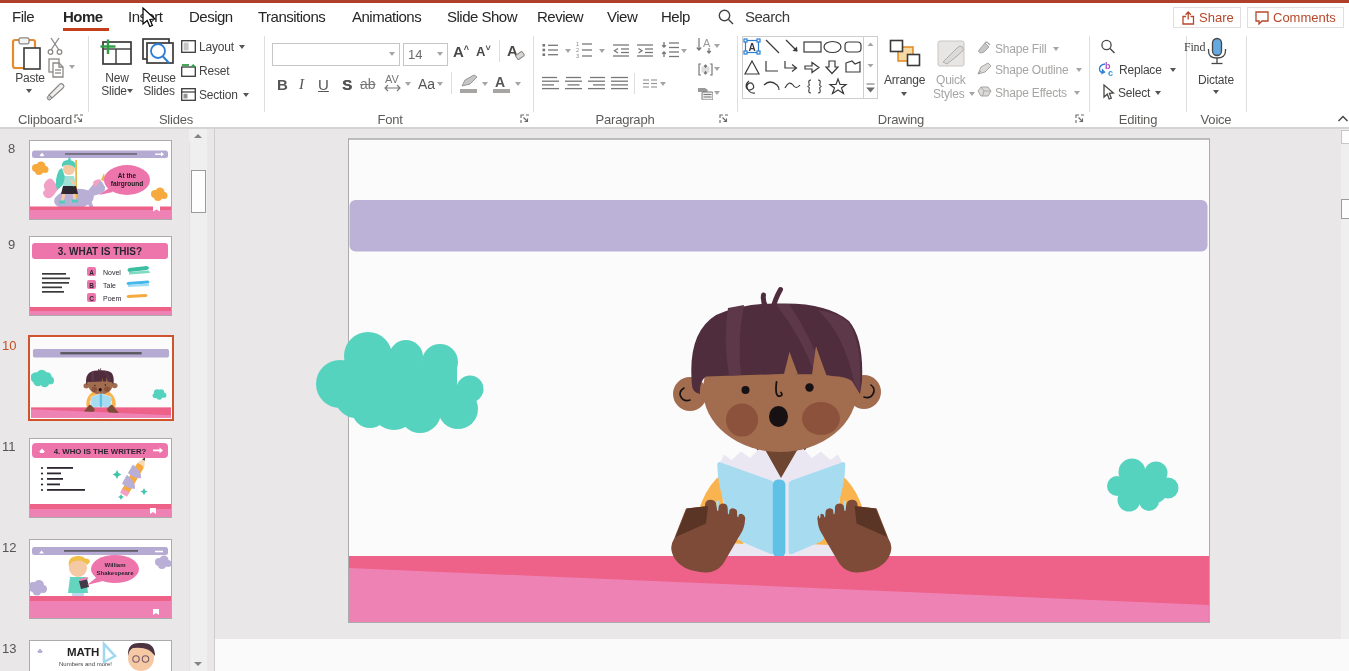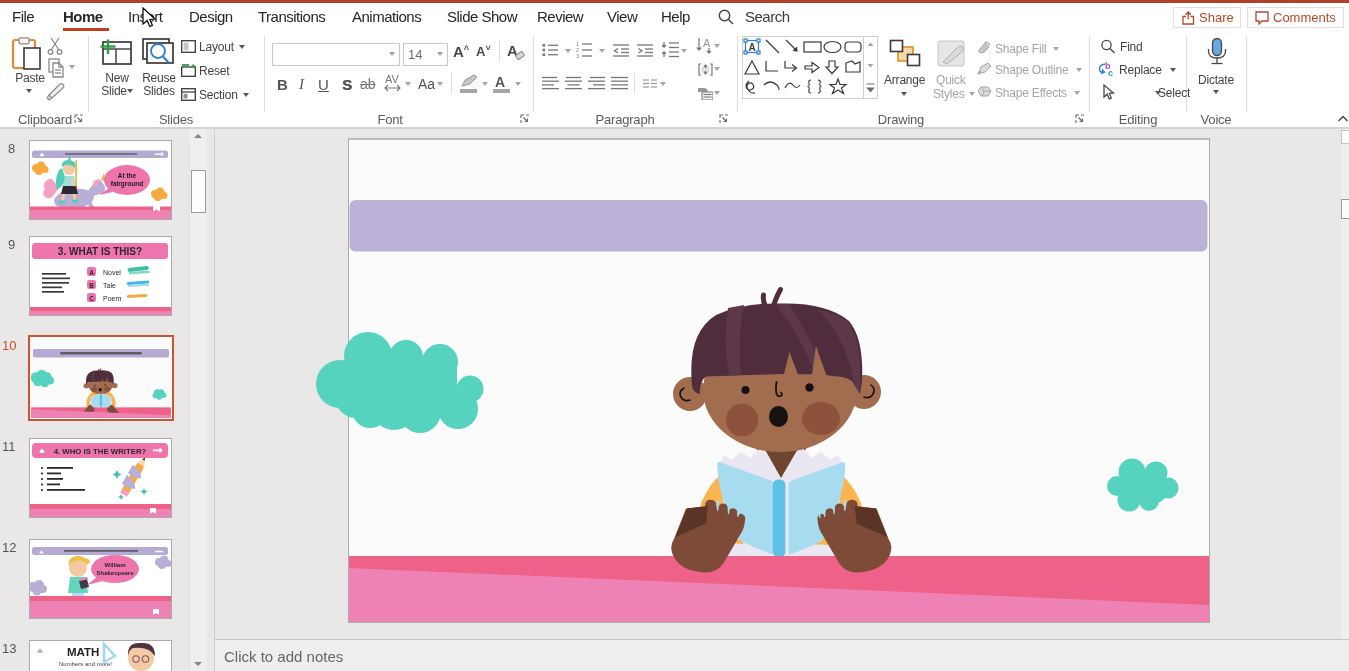--- a/index.html
+++ b/index.html
@@ -348,32 +348,32 @@
         <path d="M4 2 L11 2 L14 6 L11 11 L4 11 L1 6 Z" fill="#dcdad8" stroke="#a7a5a3" stroke-width="1"></path>
         <path d="M4 2 L7 6 L14 6 M7 6 L5.5 11" fill="none" stroke="#a7a5a3" stroke-width="0.9"></path>
       </svg>
     <div class="rtext gray" style="left:995px;top:86px;">Shape Effects</div>
     <div class="caret caretg" style="left:1074px;top:91px;"></div>
 
     <svg class="abs" style="left:1100px;top:39px;" width="16" height="15" viewBox="0 0 16 15">
         <circle cx="6.5" cy="6" r="4.6" fill="none" stroke="#4a4846" stroke-width="1.3"></circle>
         <line x1="10" y1="9.5" x2="14.5" y2="14" stroke="#4a4846" stroke-width="1.4"></line>
       </svg>
-    <div class="rtext" style="left:1120px;top:40px;">Find</div>
+    <div class="rtext" style="left:1184px;top:40px;font-family:Liberation Serif, serif;">Find</div>
     <svg class="abs" style="left:1098px;top:61px;" width="18" height="16" viewBox="0 0 18 16">
       <text x="7" y="8" font-size="9" font-weight="bold" fill="#b14fc5">b</text>
       <text x="10" y="15" font-size="9" font-weight="bold" fill="#2b9bd7">c</text>
       <path d="M7 3 Q1.5 4 1.5 8 Q1.5 11 5 12 M4 12.5 L6.5 11 L4.5 9 Z" fill="none" stroke="#2b7cd3" stroke-width="1.3"></path>
     </svg>
     <div class="rtext" style="left:1119px;top:63px;">Replace</div>
     <div class="caret" style="left:1170px;top:68px;"></div>
     <svg class="abs" style="left:1101px;top:84px;" width="14" height="16" viewBox="0 0 14 16">
         <path d="M3 1 L3 13 L6.3 10.2 L8.2 15 L10.3 14.1 L8.4 9.4 L12.5 9 Z" fill="#fff" stroke="#4a4846" stroke-width="1.3"></path>
       </svg>
-    <div class="rtext" style="left:1118px;top:86px;margin-left:40px;">Select</div>
+    <div class="rtext" style="left:1118px;top:86px;">Select</div>
     <div class="caret" style="left:1155px;top:91px;"></div>
 
     <svg class="abs" style="left:1206px;top:37px;" width="22" height="30" viewBox="0 0 22 30">
       <rect x="6.5" y="1.5" width="9" height="17" rx="4.5" fill="#64a9e0" stroke="#4a4846" stroke-width="1.3"></rect>
       <path d="M2.5 12 L2.5 14 Q2.5 21 11 21 Q19.5 21 19.5 14 L19.5 12" fill="none" stroke="#4a4846" stroke-width="1.3"></path>
       <line x1="11" y1="21" x2="11" y2="26" stroke="#4a4846" stroke-width="1.3"></line>
       <line x1="5.5" y1="26.5" x2="16.5" y2="26.5" stroke="#4a4846" stroke-width="1.3"></line>
     </svg>
     <div class="rtext" style="left:1198px;top:73px;">Dictate</div>
     <div class="caret" style="left:1213px;top:90px;"></div>
@@ -696,16 +696,13 @@
       <circle cx="420" cy="412" r="21"></circle>
         <circle cx="394" cy="407" r="23"></circle>
         <circle cx="370" cy="410" r="18"></circle>
       <circle cx="356" cy="397" r="21"></circle>
         <circle cx="395" cy="385" r="30"></circle>
       <circle cx="430" cy="385" r="25"></circle>
         <circle cx="360" cy="378" r="24"></circle>
       <rect x="345" y="362" width="112" height="43"></rect>
     </g>
   </svg>
-  <div id="notes" class="abs">
-      <div id="notestext">Click to add notes</div>
-    </div>
 </div>
 
 </body></html>

